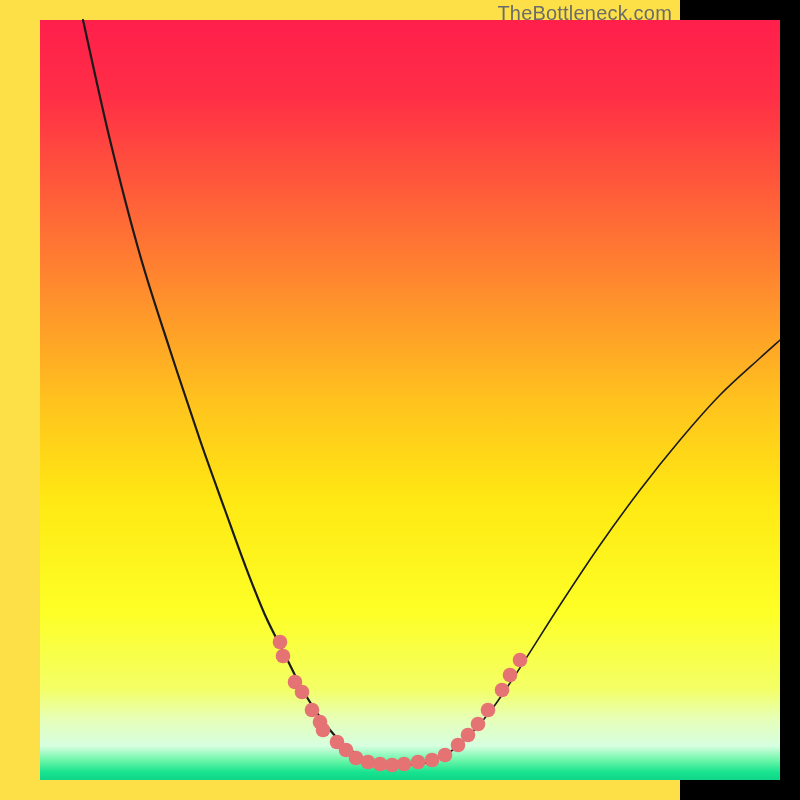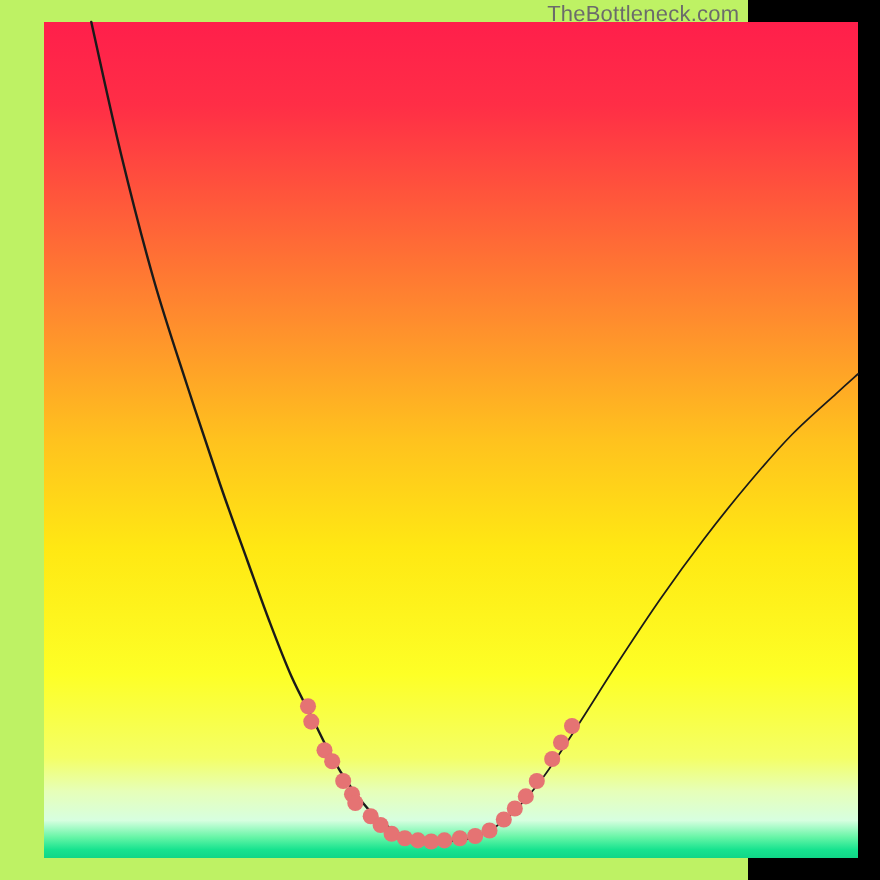--- a/index.html
+++ b/index.html
@@ -8,21 +8,21 @@
     width: 800px;
     height: 800px;
     background: #000;
     font-family: Arial, Helvetica, sans-serif;
     overflow: hidden;
   }
   .stage {
     position: relative;
     width: 680px;
     height: 800px;
-    background: #bef264;
+    background: #fde047;
   }
   .plot {
     position: absolute;
     left: 40px;
     top: 20px;
     width: 740px;
     height: 760px;
     overflow: visible;
   }
   .gradient-bg {

